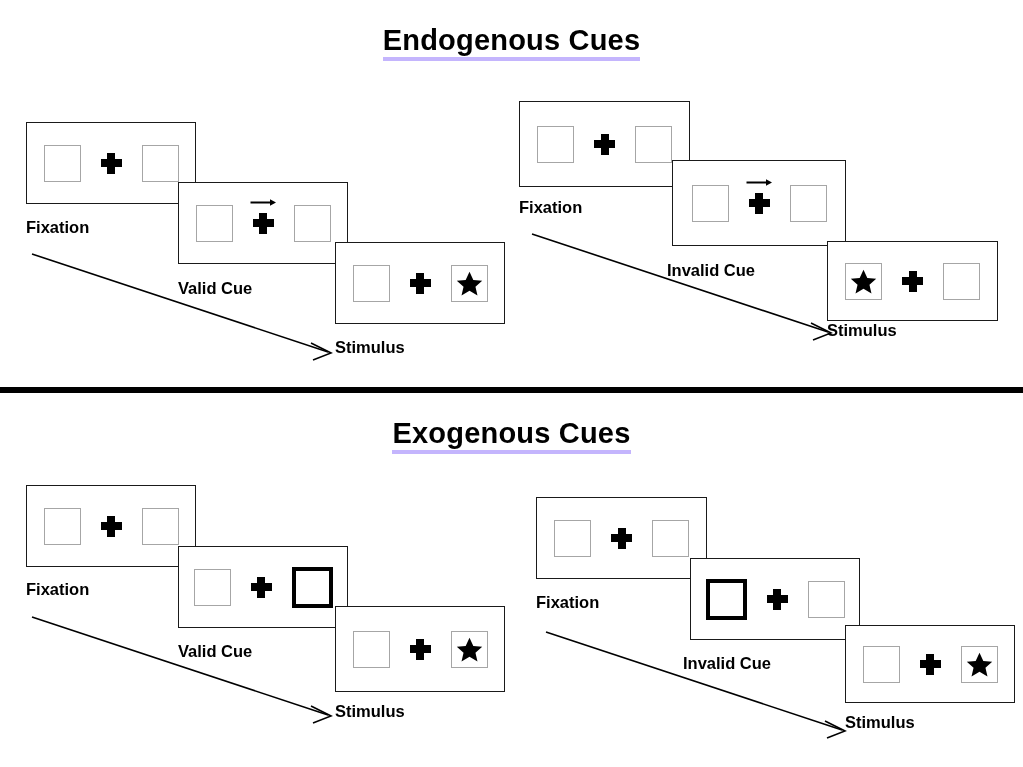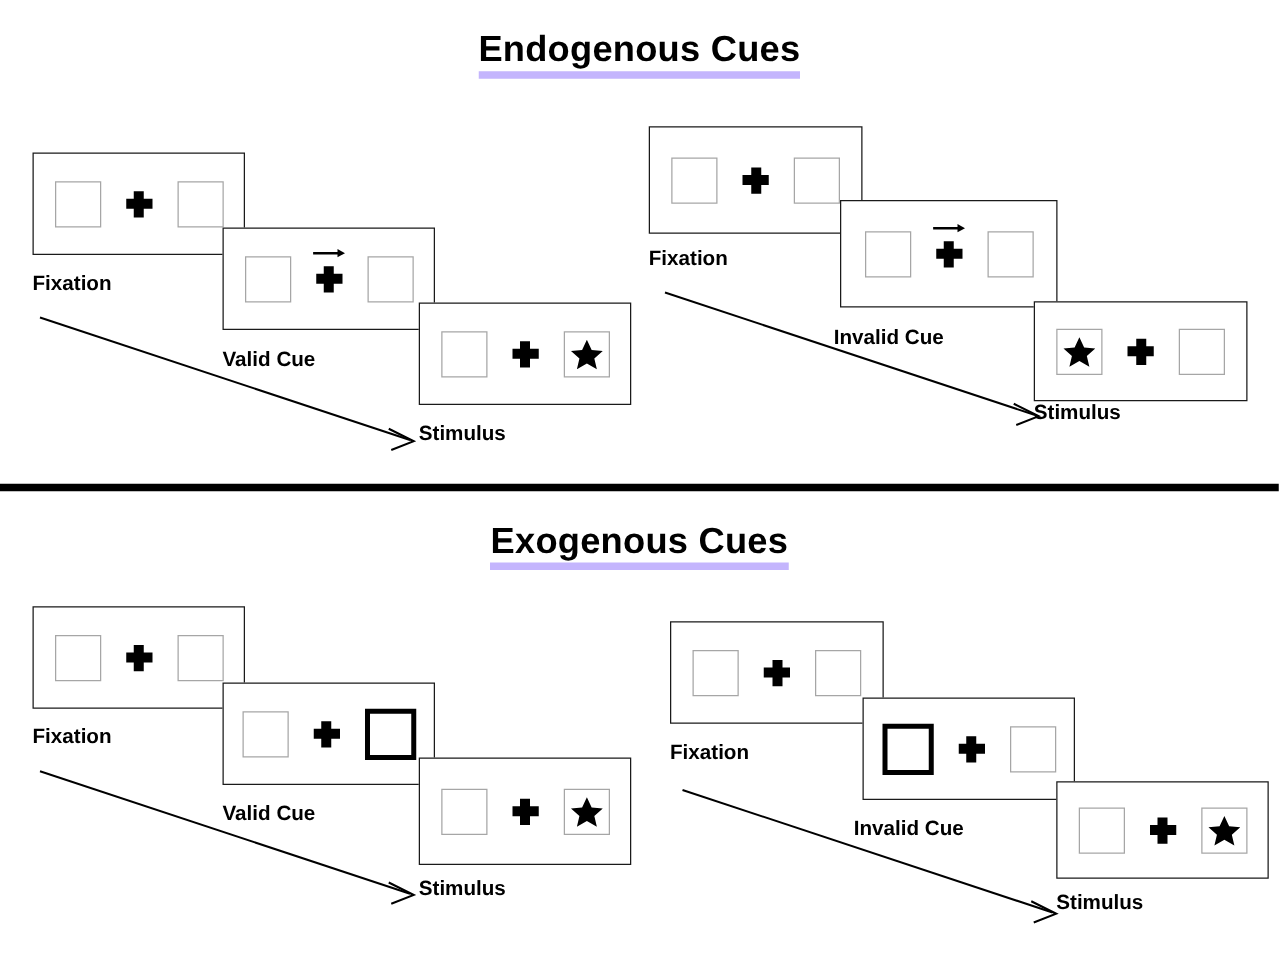--- a/index.html
+++ b/index.html
@@ -30,21 +30,21 @@
     width: 100%;
     text-align: center;
     font-weight: bold;
     font-size: 29px;
     letter-spacing: 0.2px;
     line-height: 1;
     white-space: nowrap;
   }
   .section-title span.titletext {
     display: inline-block;
-    border-bottom: 6px solid #c4b5fd;
+    border-bottom: 4px solid #c4b5fd;
     padding-bottom: 2px;
   }
   #title-endogenous { top: 26px; }
   #title-exogenous  { top: 419px; }
 
   
   .divider {
     position: absolute;
     left: 0;
     top: 387px;

